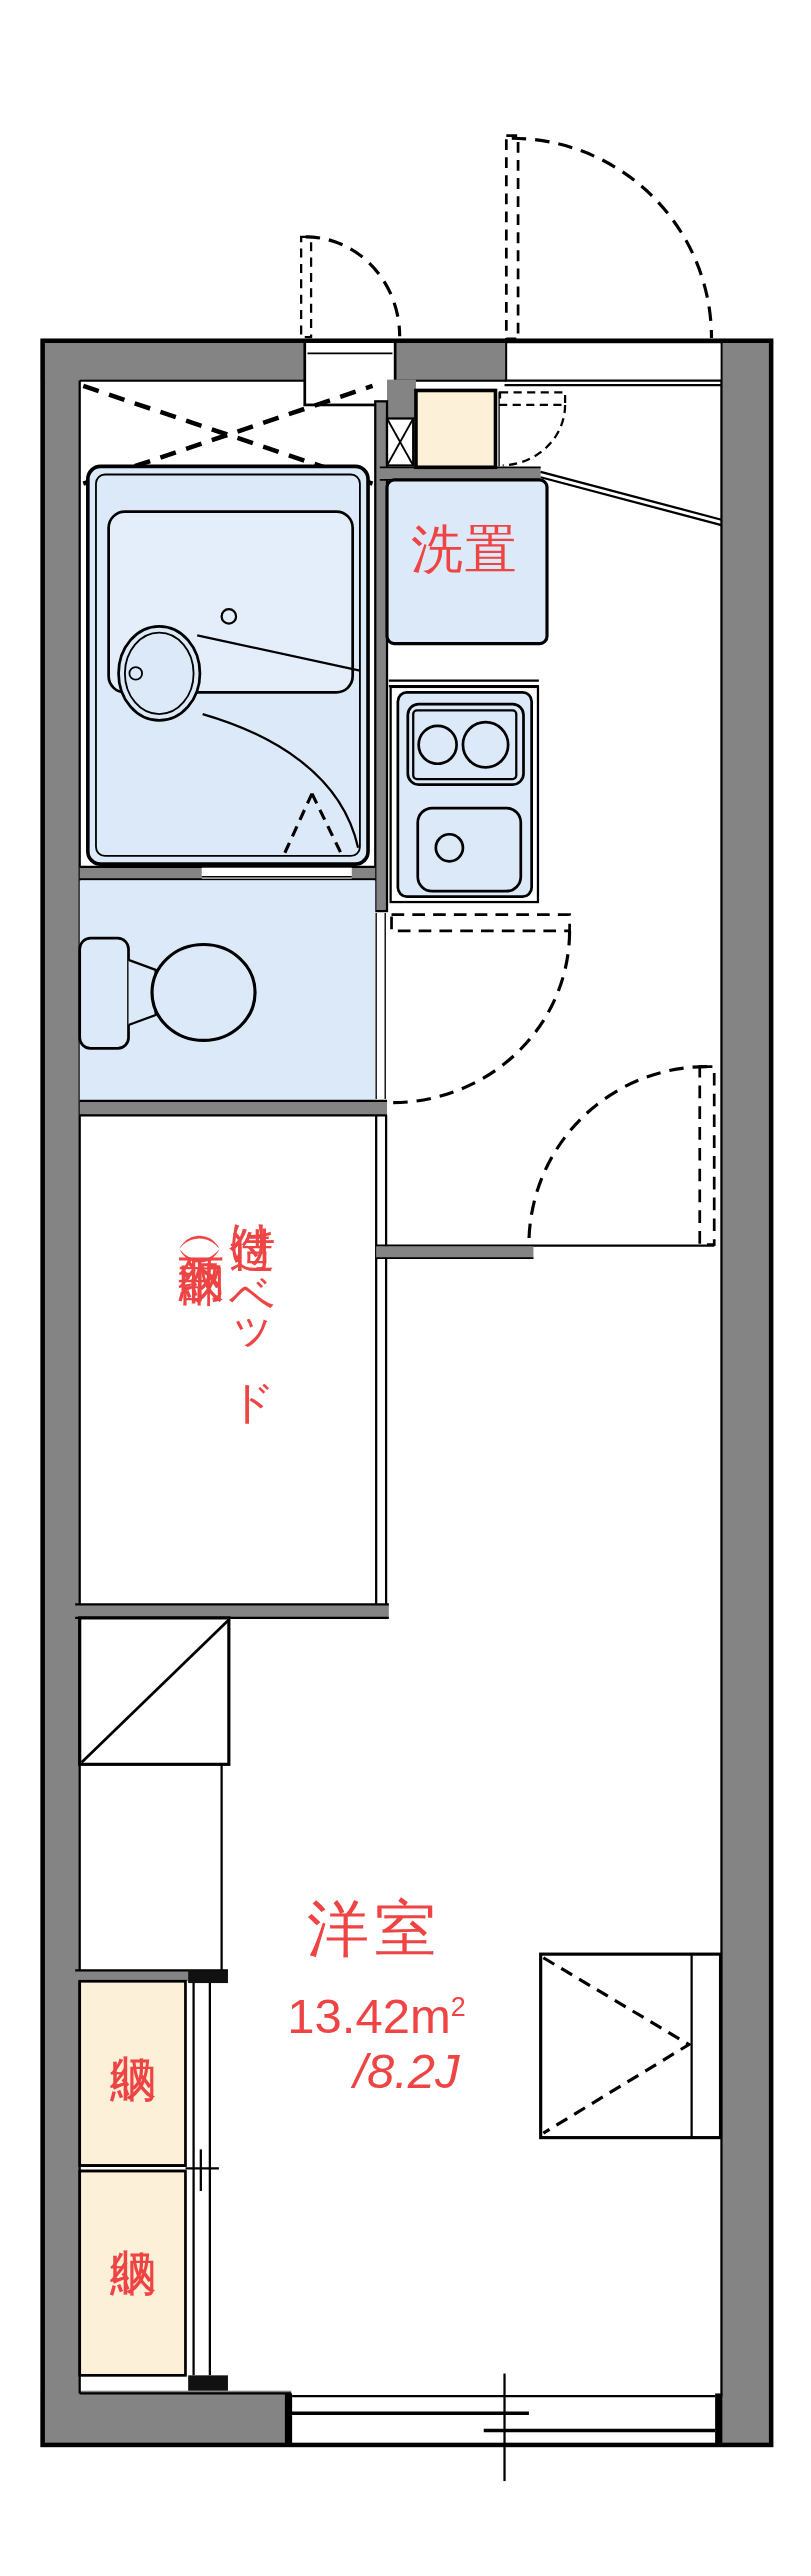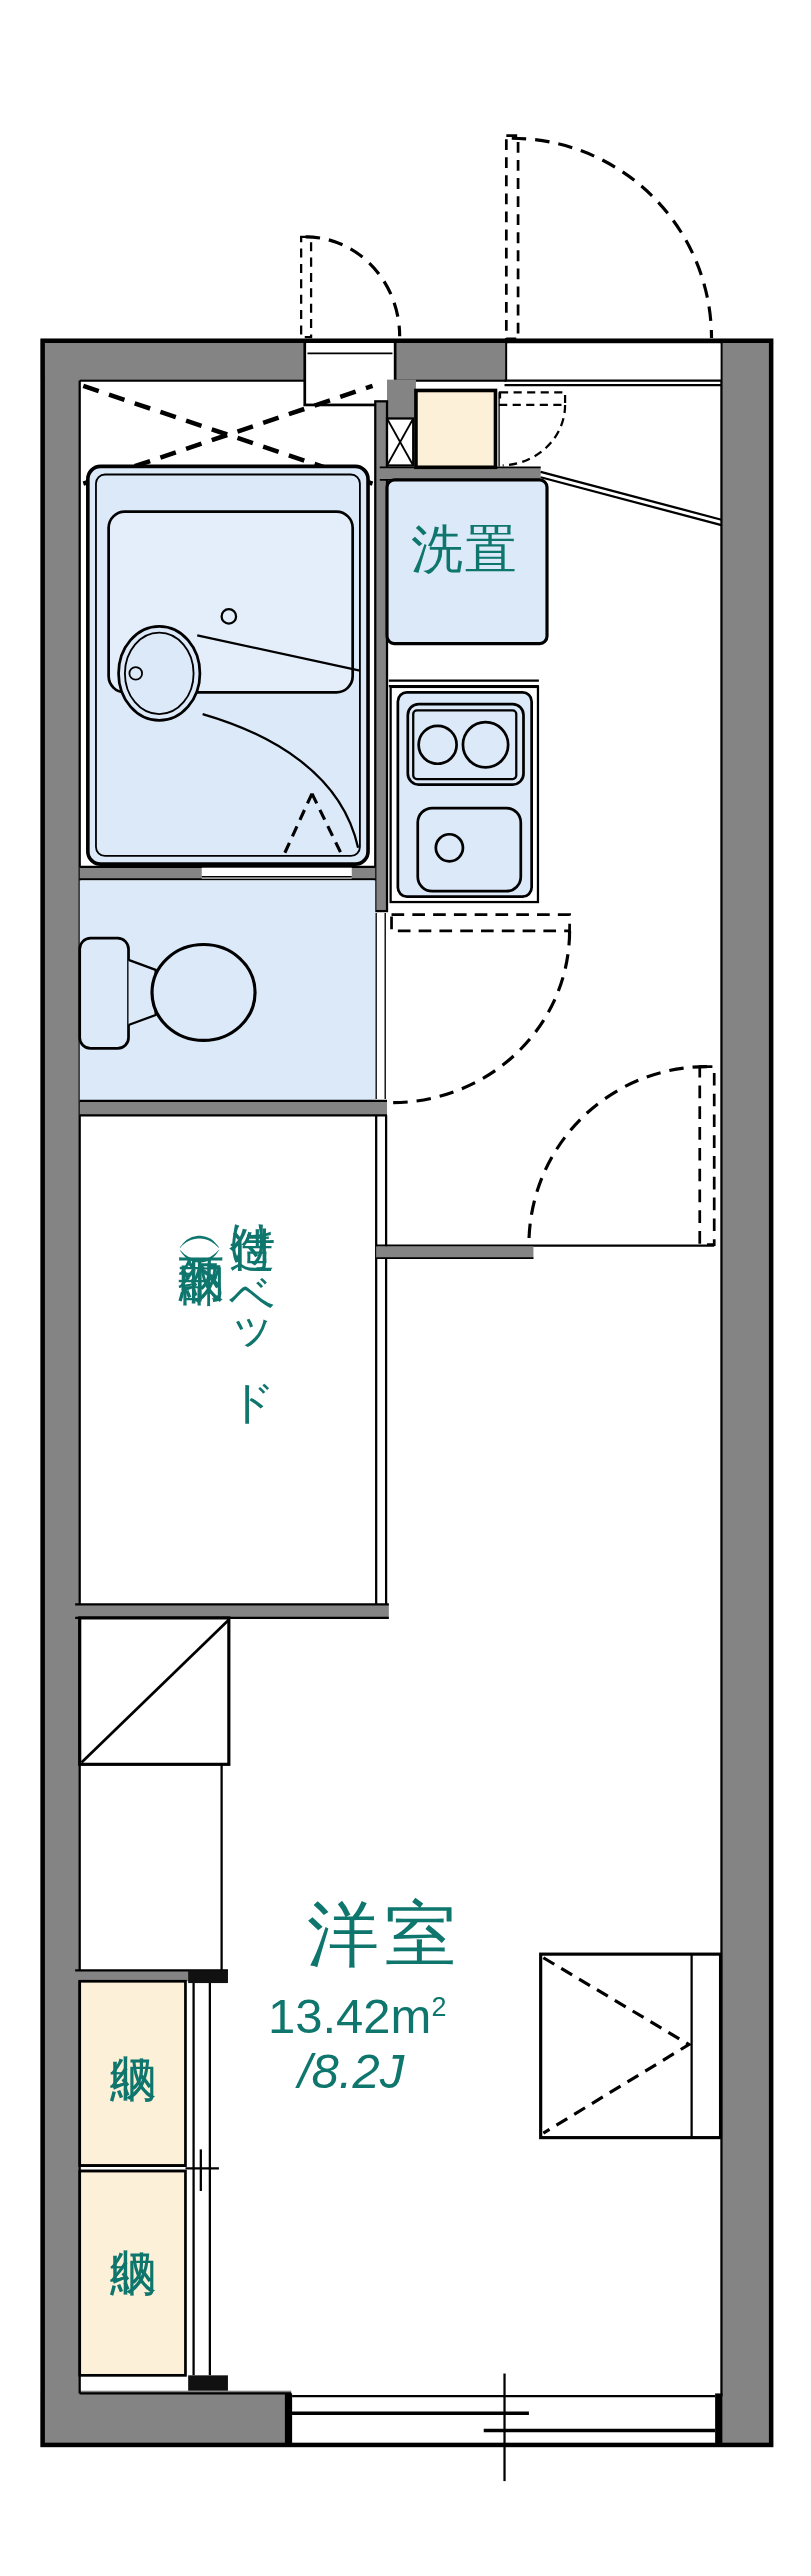--- a/index.html
+++ b/index.html
@@ -1,21 +1,21 @@
 <!DOCTYPE html>
 <html style="font-size:14.5px"><head>
 <meta charset="utf-8">
 <style>
   html,body{margin:0;padding:0;background:#fff;}
   #stage{position:relative;width:812px;height:2576px;background:#fff;overflow:hidden;
-         font-family:"Liberation Sans","DejaVu Sans",sans-serif;color:#0f766e;}
+         font-family:"Liberation Sans","DejaVu Sans",sans-serif;color:#ef4444;}
   #plan-svg{position:absolute;left:0;top:0;}
   .lbl{position:absolute;white-space:nowrap;line-height:1.08;}
   .vtext{writing-mode:vertical-rl;text-orientation:mixed;}
-  .ctr{}
+  .ctr{text-align:center;}
   sup{font-size:55%;}
 </style>
 </head>
 <body>
 
 <div id="stage">
 
 <svg id="plan-svg" width="812" height="2576" viewBox="0 0 898 2850">
 
   <g>
@@ -194,21 +194,21 @@
     <line x1="535" y1="2689" x2="791" y2="2689" stroke="#000" stroke-width="4"></line>
     <line x1="558" y1="2626" x2="558" y2="2745" stroke="#000" stroke-width="2.5"></line>
   </g>
 </svg>
 
 <div class="lbl" style="left:411px;top:521px;font-size:52px;letter-spacing:1.8px;">洗置</div>
 
 <div class="lbl vtext" style="left:225px;top:1191px;font-size:46px;line-height:1.2;">造付けベッド</div>
 <div class="lbl vtext" style="left:174px;top:1222px;font-size:46px;line-height:1.2;">（下部収納）</div>
 
-<div class="lbl" style="left:307px;top:1896px;font-size:72px;letter-spacing:5.4px;">洋室</div>
+<div class="lbl" style="left:307px;top:1896px;font-size:62px;letter-spacing:5.4px;">洋室</div>
 
 <div class="lbl ctr" style="left:268px;top:1990px;width:217px;font-size:49px;"><span>13.42m</span><sup>2</sup></div>
 
 <div class="lbl ctr" style="left:298px;top:2045px;width:217px;font-size:49px;font-style:italic;">/8.2J</div>
 
 <div class="lbl vtext" style="left:108px;top:2017px;font-size:47px;letter-spacing:3.6px;">収納</div>
 <div class="lbl vtext" style="left:108px;top:2211px;font-size:47px;letter-spacing:3.6px;">収納</div>
 
 </div>
 

